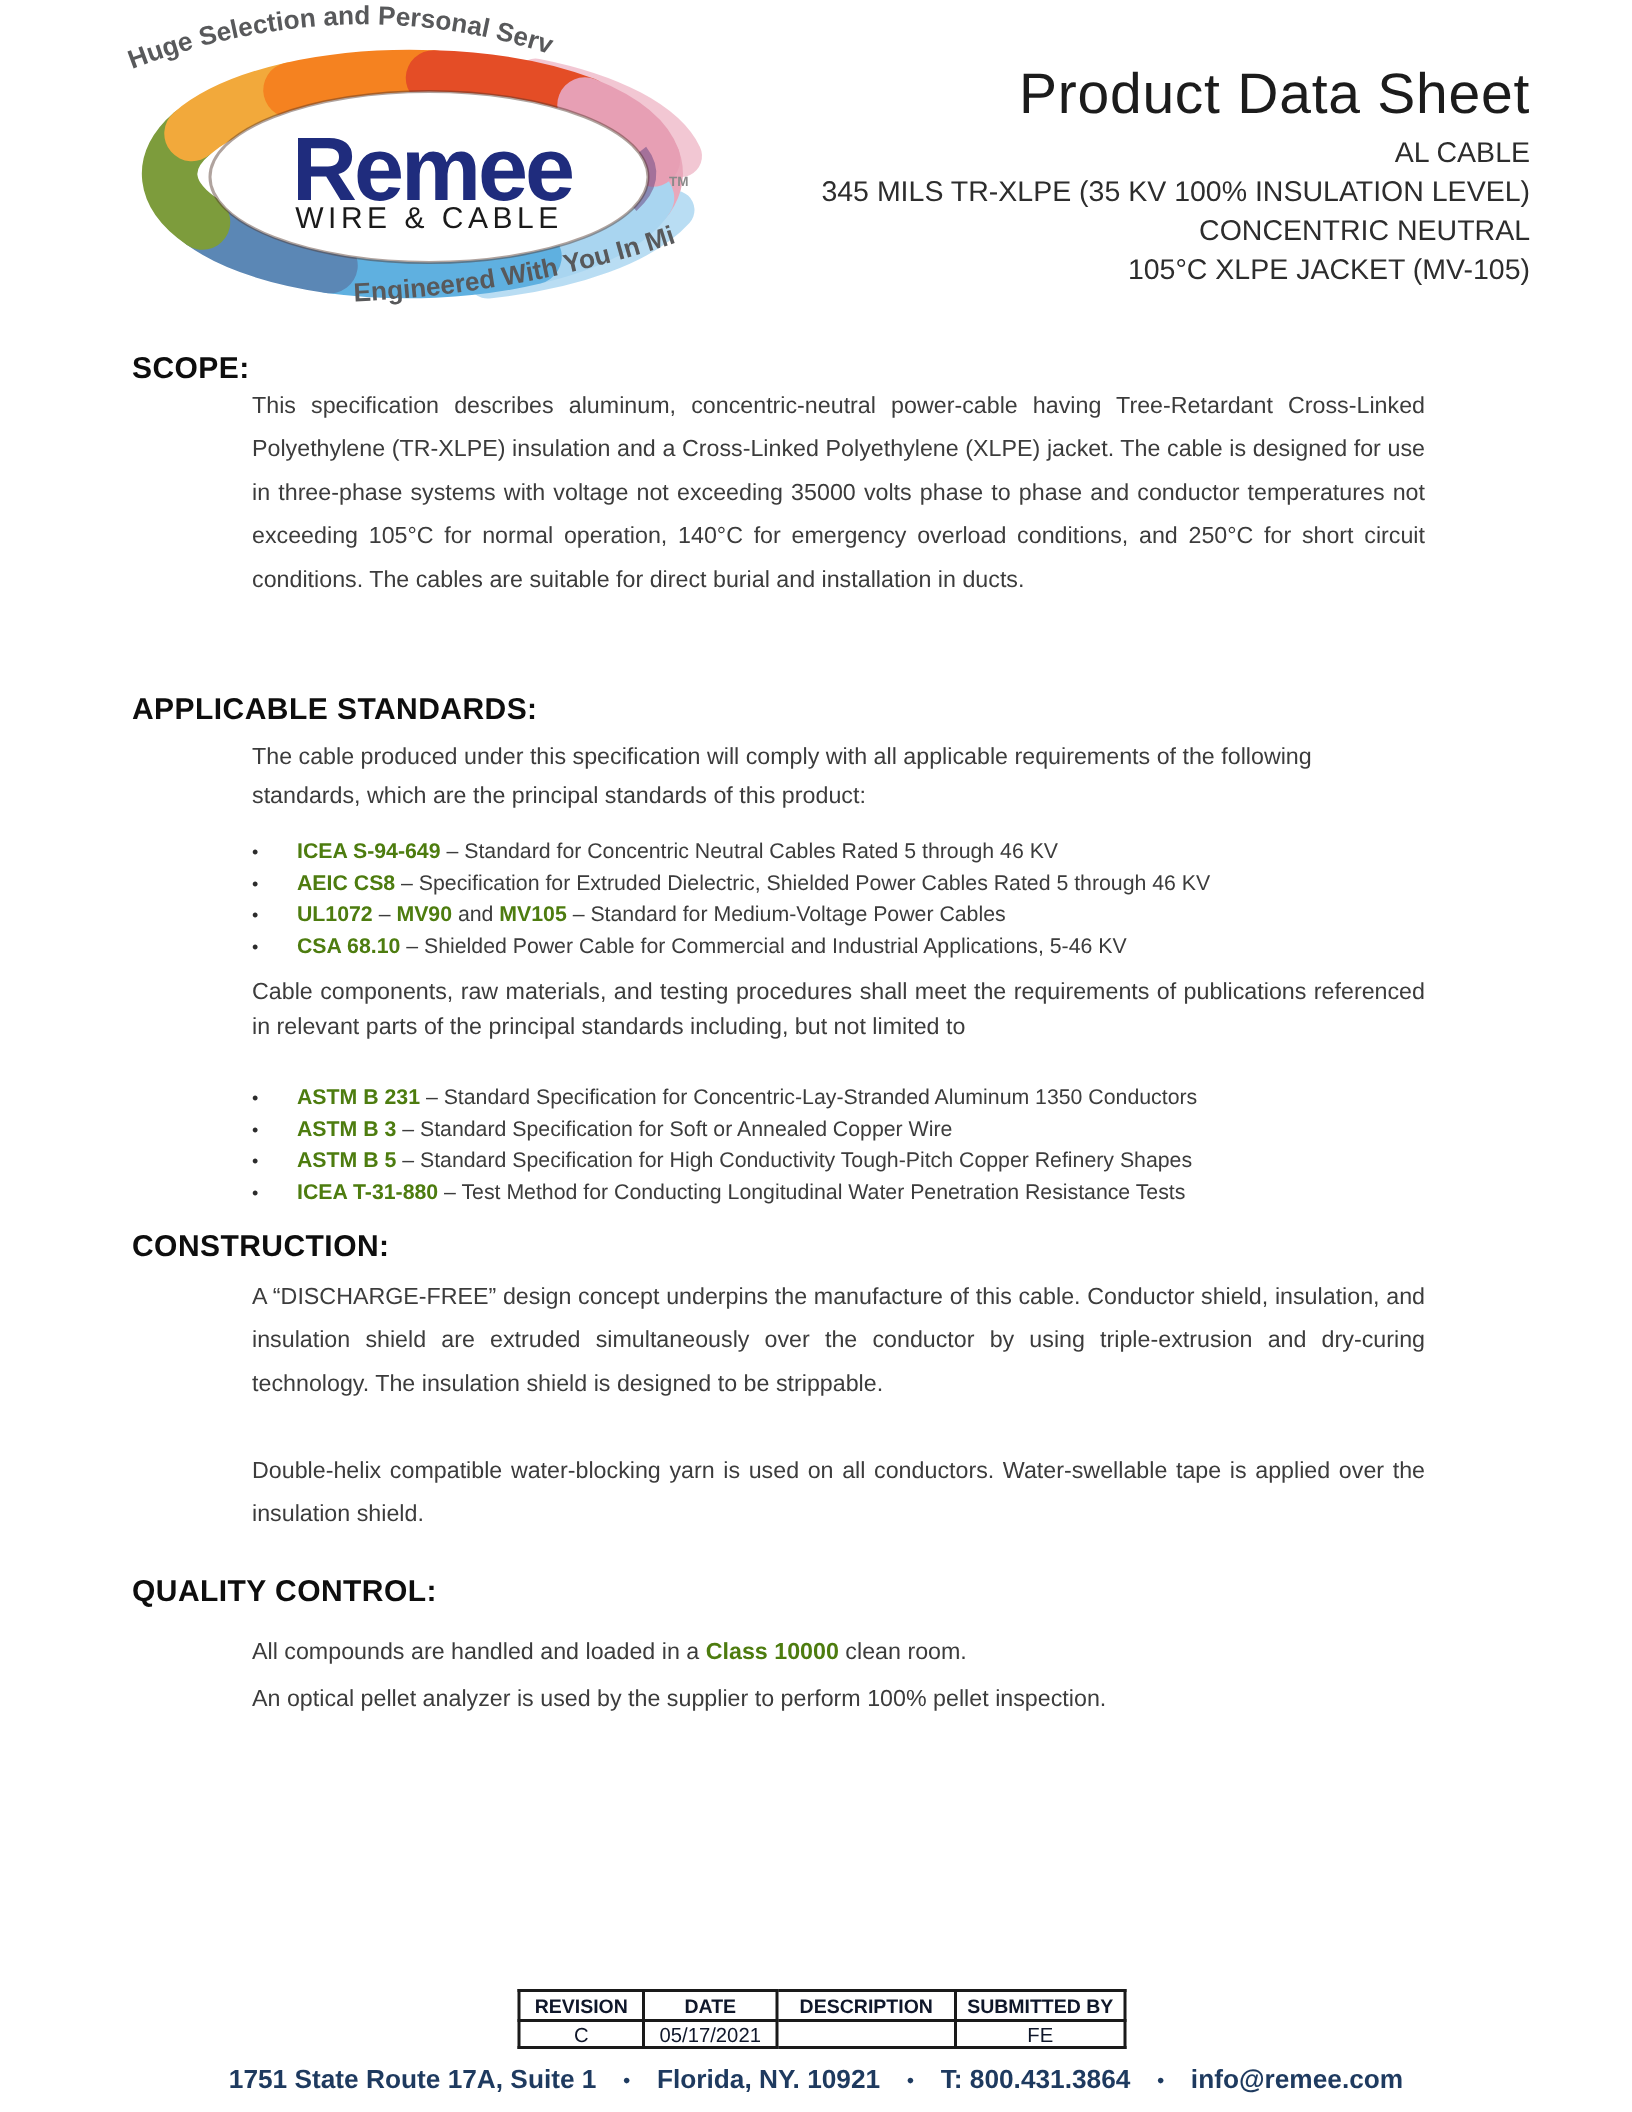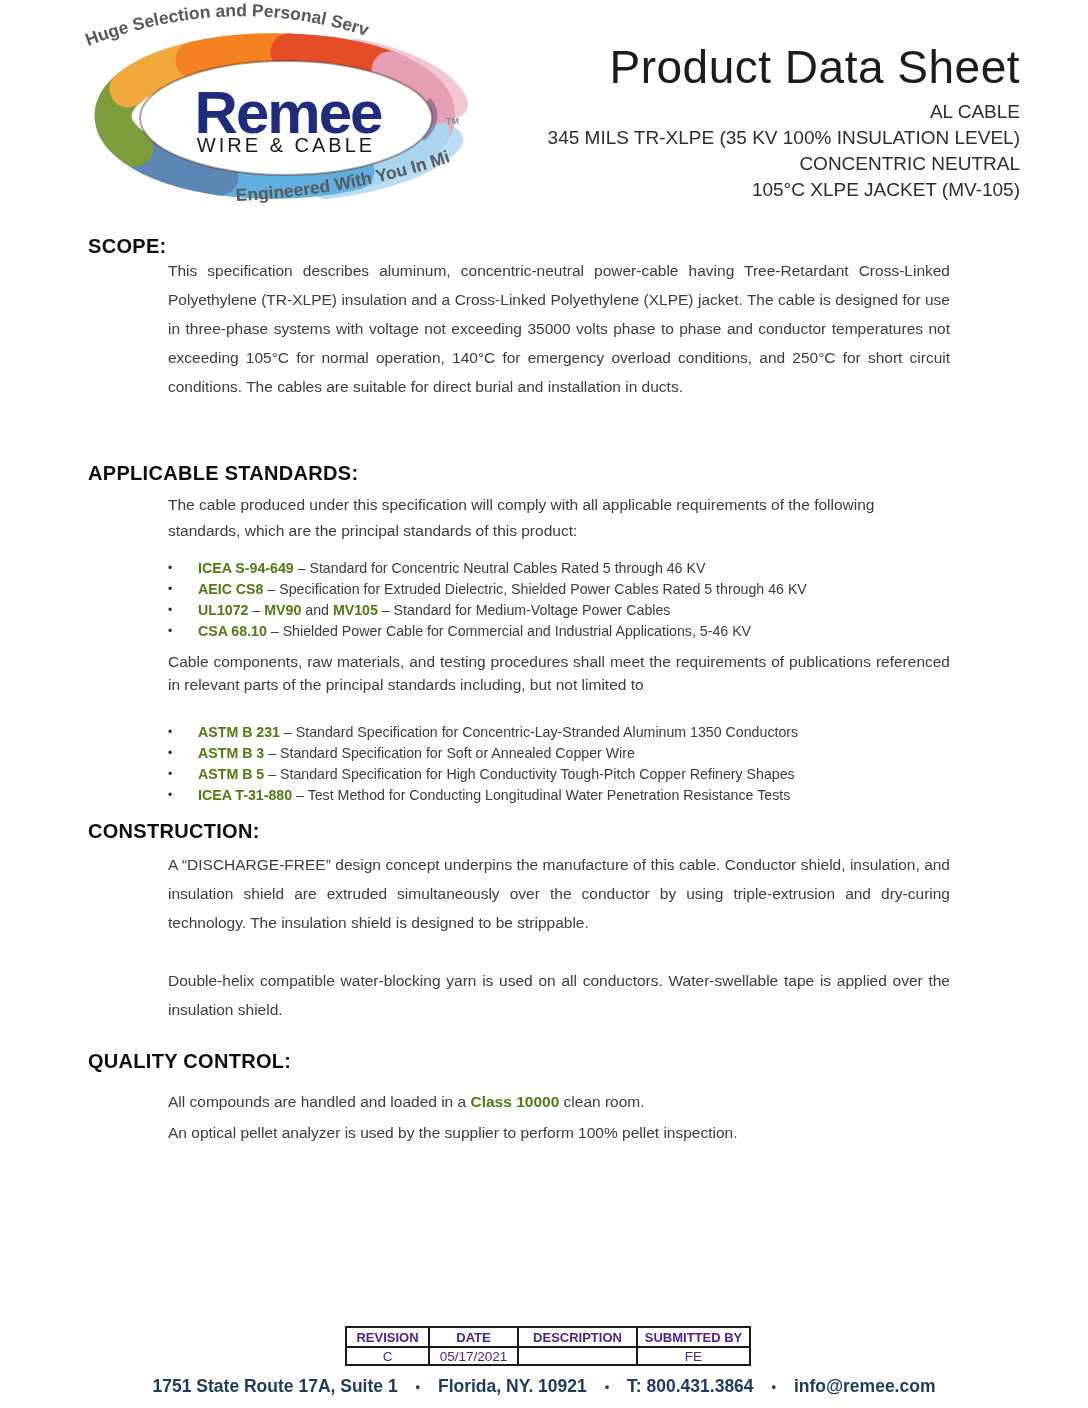--- a/index.html
+++ b/index.html
@@ -8,21 +8,21 @@
     width:1088px; height:1408px; position:relative;
     font-family:"Liberation Sans", sans-serif; color:#3c3c3c;
     overflow:hidden;
   }
   .page { position:absolute; inset:0; background:#ffffff; }
 
   
   .logo-wrap { position:absolute; left:70px; top:0; width:412px; height:215px; }
   .title-block { position:absolute; right:68px; top:42px; text-align:right; }
   .doc-title {
-    font-size:46px; font-weight:300; color:#1c1c1c;
+    font-size:38px; font-weight:300; color:#1c1c1c;
     letter-spacing:0.5px; line-height:1.12; white-space:nowrap;
   }
   .subtitle-line {
     font-size:19px; color:#2d2d2d; line-height:26px; white-space:nowrap;
   }
   .subtitle-block { margin-top:5px; }
 
   
   .section-heading {
     position:absolute; left:88px; font-size:20px; font-weight:800;
@@ -56,21 +56,21 @@
   .bullet-text { flex:1 1 auto; white-space:nowrap; }
   .bullet-text b, .seg-b { font-weight:700; color:#4d7c0f; }
 
   
   .rev-table {
     position:absolute; left:345px; top:1326px;
     border-collapse:collapse; table-layout:fixed;
   }
   .rev-table td, .rev-table th {
     border:2px solid #1a1a1a; text-align:center; vertical-align:middle;
-    font-family:"Liberation Sans", sans-serif; color:#4c1d95;
+    font-family:"Liberation Sans", sans-serif; color:#0f172a;
     overflow:hidden; white-space:nowrap;
   }
   .rev-table th { font-size:13px; font-weight:700; height:20px; }
   .rev-table td { font-size:13.5px; font-weight:400; height:18px; }
   .col-rev  { width:83px; }
   .col-date { width:89px; }
   .col-desc { width:119px; }
   .col-sub  { width:113px;margin-left:32px; }
 
   

